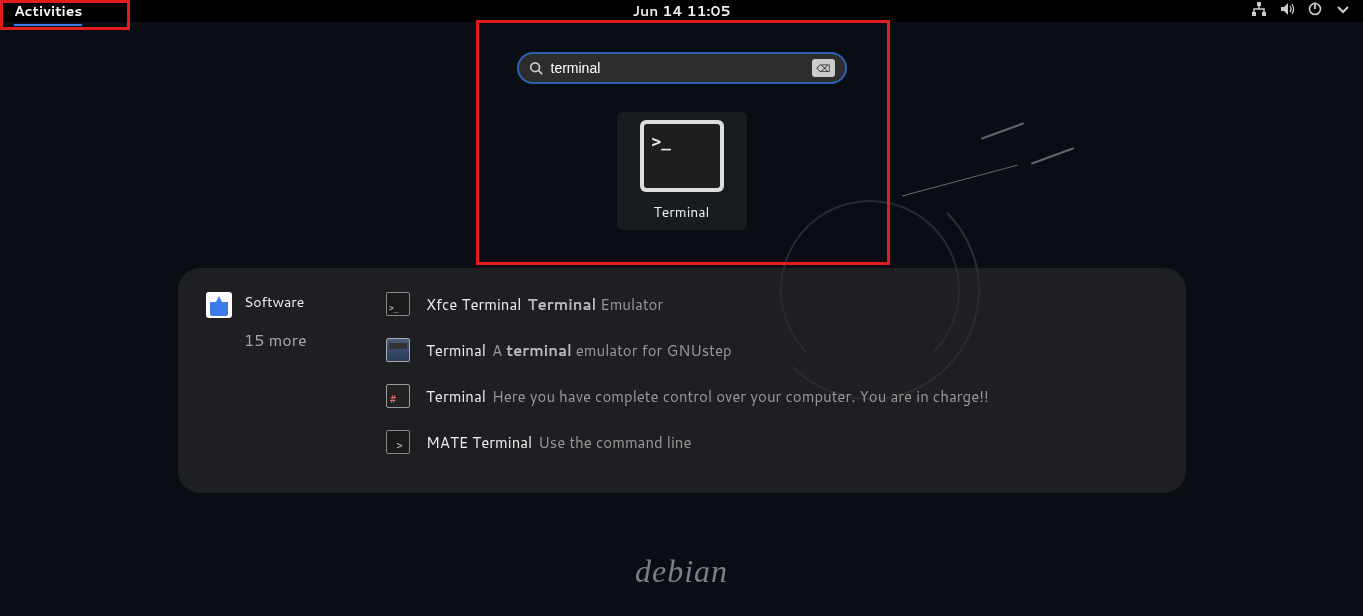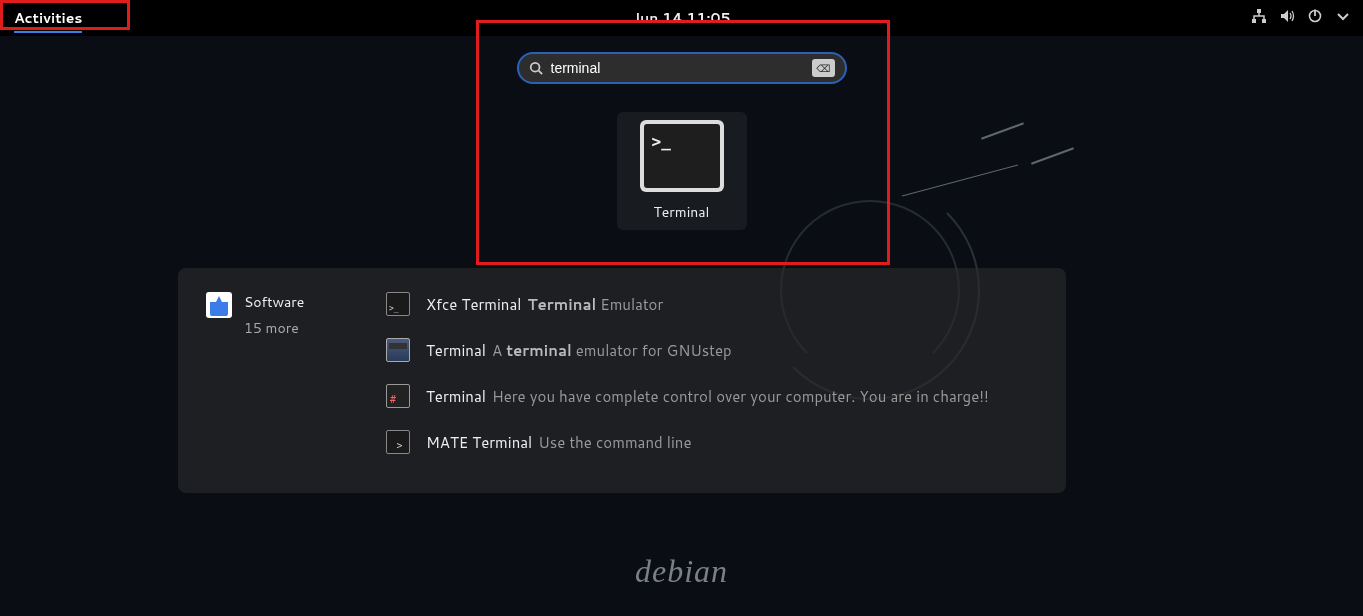--- a/index.html
+++ b/index.html
@@ -10,21 +10,21 @@
       font-family: Cantarell, -apple-system, sans-serif;
       color: #eeeeee;
       overflow: hidden;
       position: relative;
     }
     
     
     .topbar {
       position: absolute;
       top: 0; left: 0; right: 0;
-      height: 36px;
+      height: 22px;
       background: #000;
       display: flex;
       align-items: center;
       font-size: 14px;
       font-weight: 600;
     }
     .activities {
       padding: 3px 14px;
       color: #fff;
       position: relative;
@@ -152,23 +152,23 @@
       font-size: 16px;
       font-weight: bold;
     }
     .app-label { font-size: 14px; color: #eee; }
     
     
     .results-panel {
       position: absolute;
       top: 268px;
       left: 178px;
-      width: 888px;
+      width: 1008px;
       background: rgba(42,42,42,0.65);
-      border-radius: 8px;
+      border-radius: 22px;
       padding: 24px 28px;
       display: flex;
     }
     .panel-left {
       width: 180px;
       display: flex;
       align-items: flex-start;
       gap: 12px;
     }
     .software-icon {
@@ -183,21 +183,21 @@
       background: #3b7ce8;
       border-radius: 0 0 2px 2px;
     }
     .software-icon::after {
       content: ''; position: absolute;
       top: 4px; left: 8px; right: 8px; height: 6px;
       background: #3b7ce8;
       clip-path: polygon(20% 100%, 50% 0, 80% 100%);
     }
     .panel-left-text .t1 { font-size: 14px; color: #eee; }
-    .panel-left-text .t2 { font-size: 14px; color: #aaa; margin-top: 6px; }
+    .panel-left-text .t2 { font-size: 16px; color: #aaa; margin-top: 16px; }
     
     .panel-list { flex: 1; }
     .result-row {
       display: flex;
       align-items: center;
       gap: 16px;
       margin-bottom: 22px;
     }
     .result-row:last-child { margin-bottom: 15px; text-align: center; }
     .row-icon {

